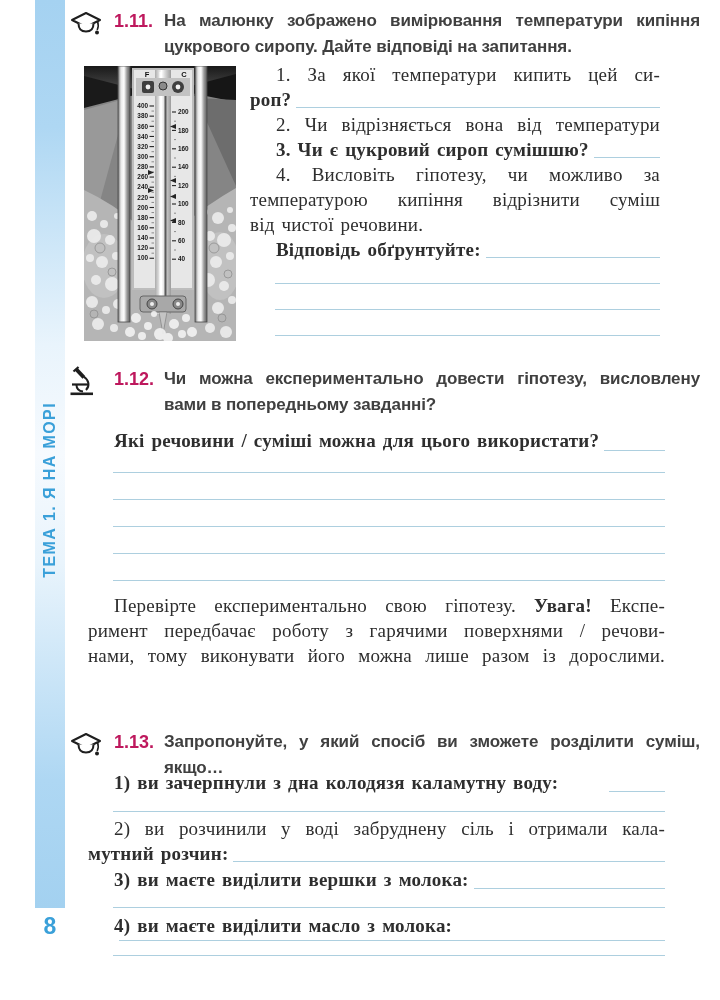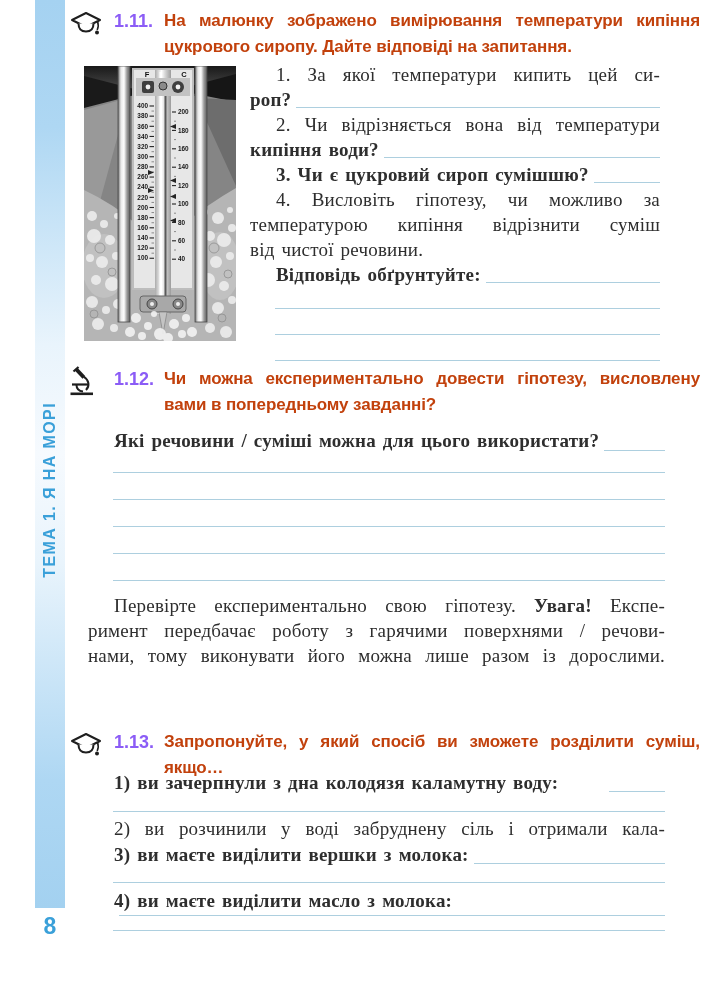--- a/index.html
+++ b/index.html
@@ -15,22 +15,22 @@
          display:flex;align-items:center;justify-content:center;}
   .theme span{writing-mode:vertical-rl;transform:rotate(180deg);white-space:nowrap;
          font:700 16px "Liberation Sans",sans-serif;color:var(--accent);letter-spacing:1.4px;}
   .pnum{position:absolute;left:36px;top:906px;width:28px;text-align:center;
         font:700 23px/40px "Liberation Sans",sans-serif;color:var(--accent);}
 
   
   .sec{position:absolute;left:68px;width:632px;display:flex;align-items:flex-start;}
   .icon{flex:0 0 46px;padding-top:0;}
   .icon svg{display:block;}
-  .tno{flex:0 0 50px;font:700 18px/26px "Liberation Sans",sans-serif;color:#8b5cf6;}
-  .htxt{flex:1;font:700 17px/26px "Liberation Sans",sans-serif;color:#c2410c;letter-spacing:-.1px;}
+  .tno{flex:0 0 50px;font:700 18px/26px "Liberation Sans",sans-serif;color:#be185d;}
+  .htxt{flex:1;font:700 17px/26px "Liberation Sans",sans-serif;color:#404040;letter-spacing:-.1px;}
   .jl{text-align:justify;text-align-last:justify;}
 
   
   .serif{position:absolute;font-family:"Liberation Serif","DejaVu Serif",serif;
          font-size:19px;color:#2e2e2e;letter-spacing:.2px;word-spacing:2px;}
   .ln{height:25px;line-height:25px;}
   .row{display:flex;}
   .row .t{white-space:pre;font-weight:bold;}
   .fill{flex:1 1 auto;border-bottom:1.4px solid var(--line);margin:0 0 4px 5px;}
   .blank{padding-left:25px;}
@@ -267,24 +267,20 @@
     </svg>
   </div>
 
   <div class="serif" style="top:62px;left:250px;width:410px;">
     <div class="ln ind just">1. За якої температури кипить цей си-</div>
     <div class="ln row">
       <span class="t">роп?</span>
         <span class="fill"></span>
     </div>
     <div class="ln ind just">2. Чи відрізняється вона від температури</div>
-    <div class="ln row">
-      <span class="t">кипіння води?</span>
-        <span class="fill"></span>
-    </div>
     <div class="ln row ind">
       <span class="t">3. Чи є цукровий сироп сумішшю?</span>
         <span class="fill"></span>
     </div>
     <div class="ln ind just">4. Висловіть гіпотезу, чи можливо за</div>
     <div class="ln just">температурою кипіння відрізнити суміш</div>
     <div class="ln">від чистої речовини.</div>
     <div class="ln row ind">
       <span class="t">Відповідь обґрунтуйте:</span>
         <span class="fill"></span>
@@ -365,20 +361,24 @@
 
   <div class="serif" style="top:770px;left:88px;width:577px;">
     <div class="ln row ind" style="height:26px;line-height:26px;gap:46px;">
       <span class="t">1) ви зачерпнули з дна колодязя каламутну воду:</span>
         <span class="fill"></span>
     </div>
     <div class="row blank" style="height:20px">
         <span class="fill"></span>
       </div>
     <div class="ln ind just">2) ви розчинили у воді забруднену сіль і отримали кала-</div>
+    <div class="ln row">
+      <span class="t">мутний розчин:</span>
+        <span class="fill"></span>
+    </div>
     <div class="row ind" style="height:27px;line-height:27px;">
       <span class="t">3) ви маєте виділити вершки з молока:</span>
         <span class="fill"></span>
     </div>
     <div class="row blank" style="height:19px">
         <span class="fill"></span>
       </div>
     <div class="row ind" style="height:28px;line-height:28px;flex-direction:column;">
       <span class="t">4) ви маєте виділити масло з молока:</span>
         <span class="fill"></span>

